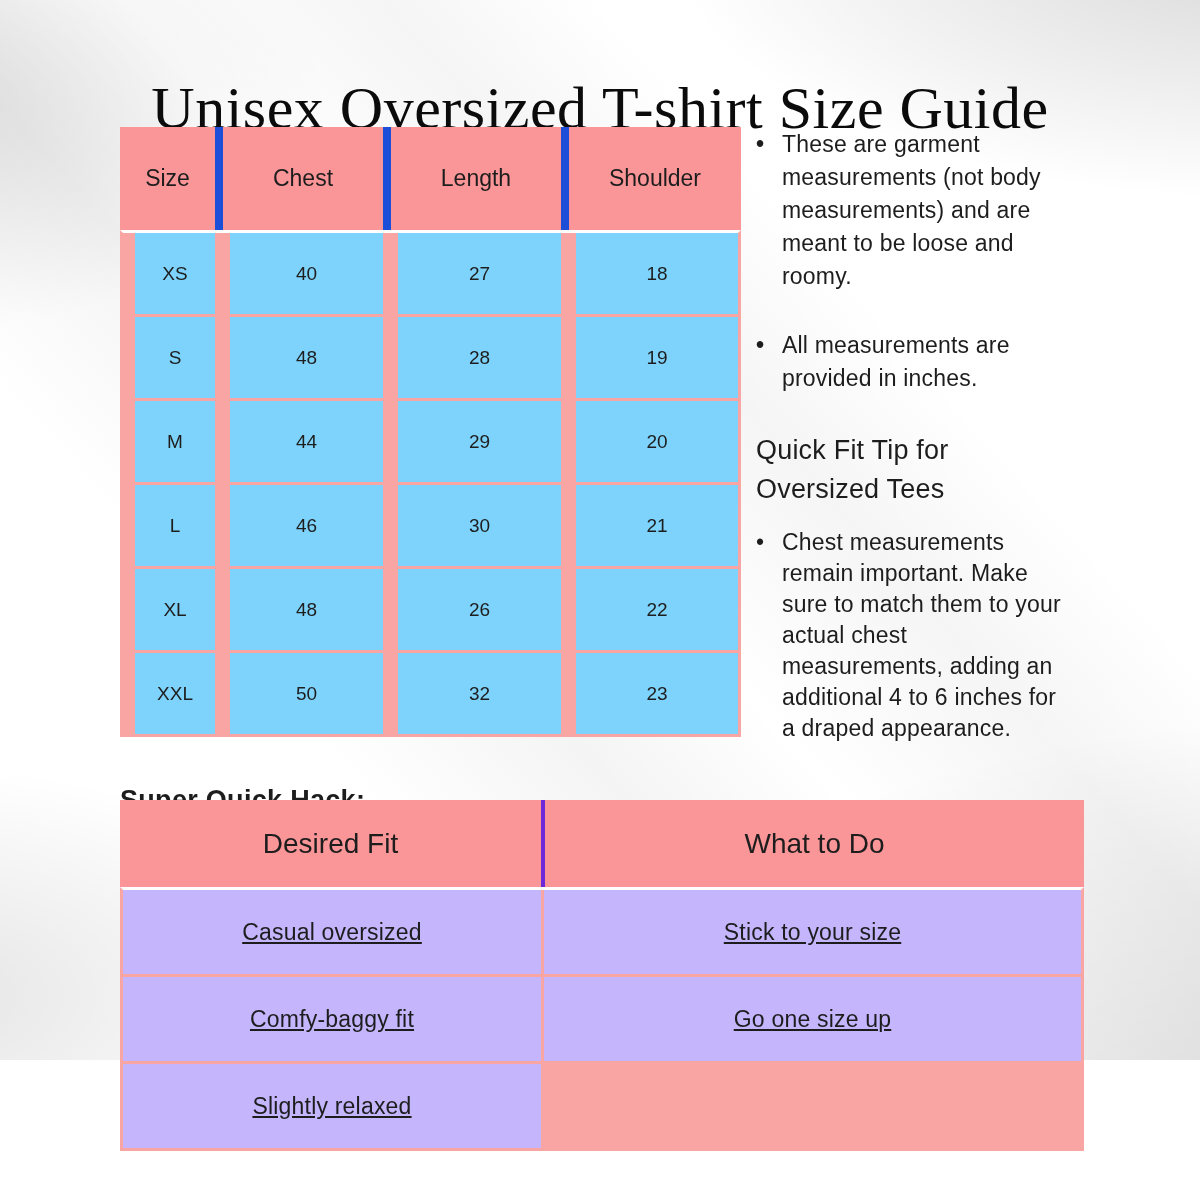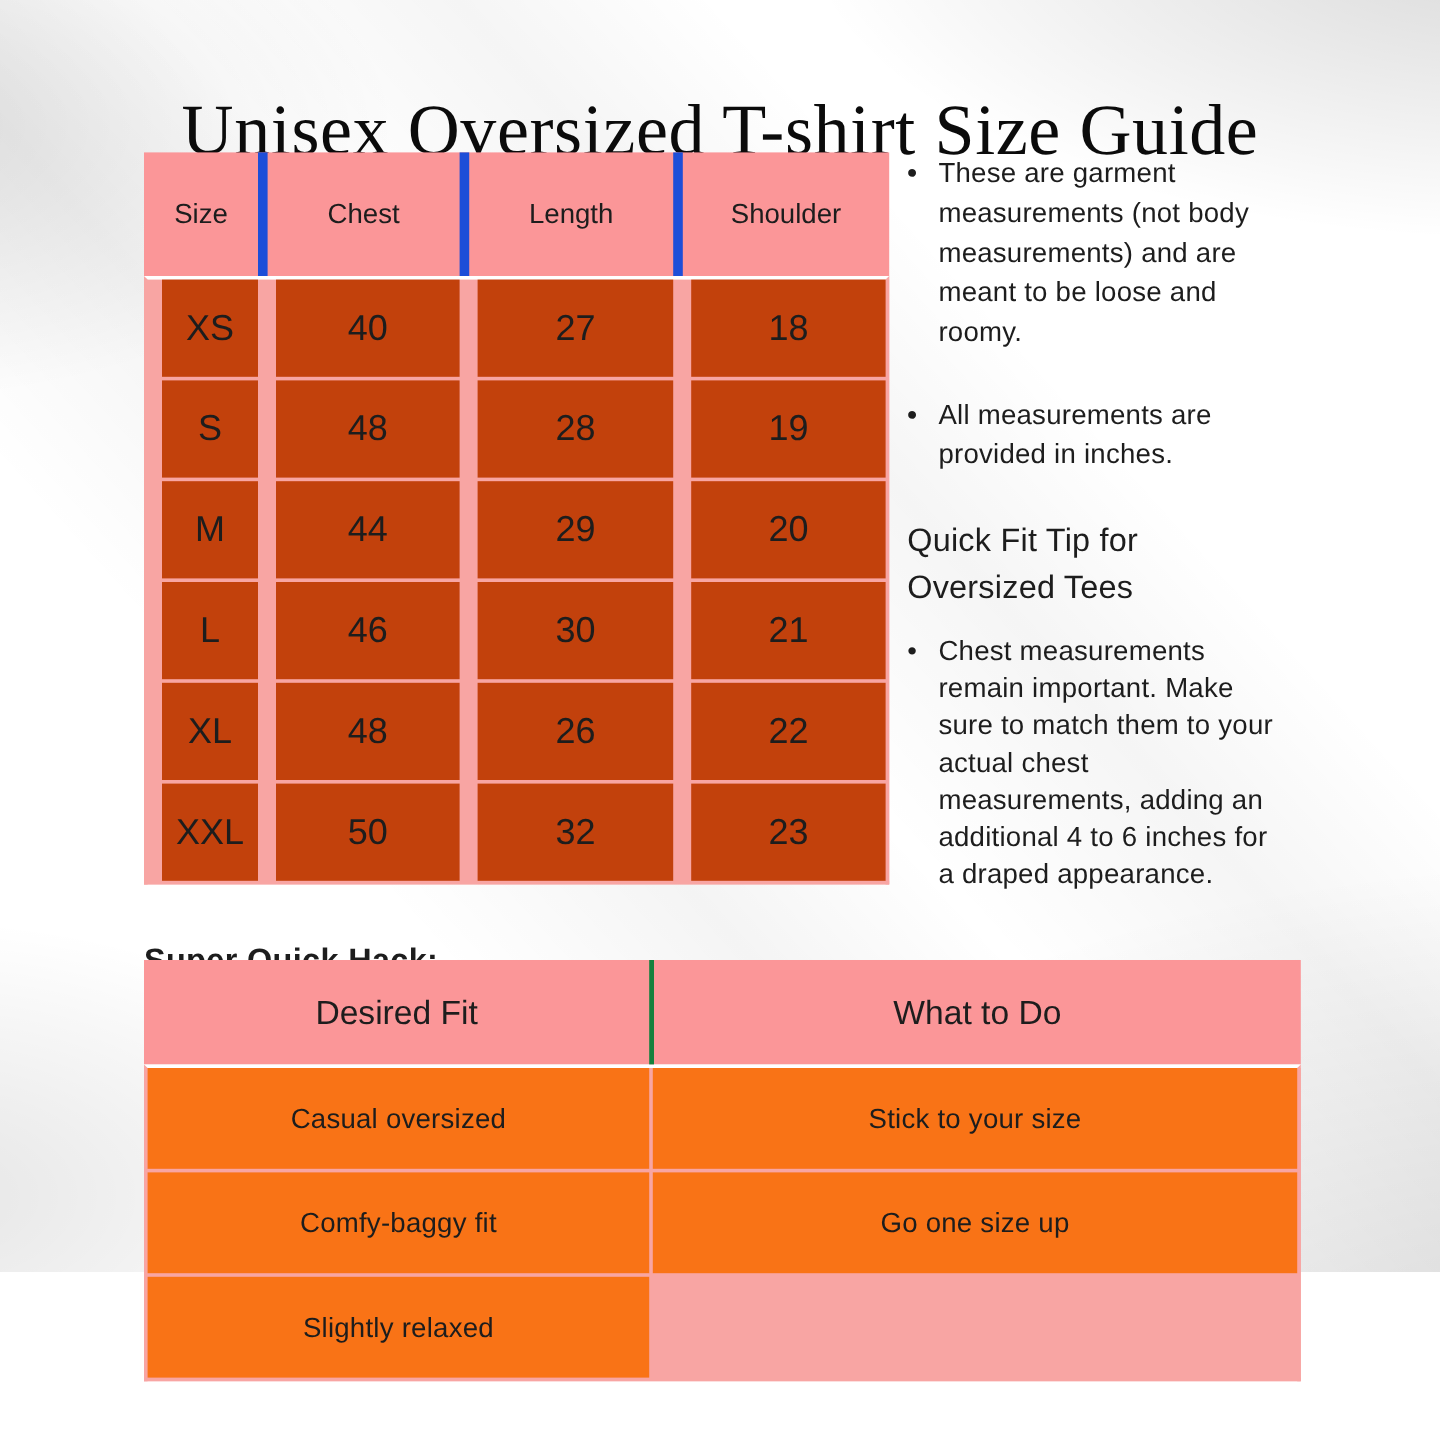--- a/index.html
+++ b/index.html
@@ -40,23 +40,23 @@
   .st-body{
     box-sizing:border-box;
     background:#F8A5A3;
     border:3px solid #F8A5A3;border-top:3px solid #ffffff;
     display:grid;
     grid-template-columns:92px 165px 175px 174px;
     grid-auto-rows:81px;
     gap:3px;
   }
   .st-body .cell{
-    background:#c2410c;
+    background:#7dd3fc;
     display:flex;align-items:center;justify-content:center;
-    font-size:30px;
+    font-size:19px;
     margin-left:12px;
   }
   
   .notes{position:absolute;left:756px;top:128px;width:350px;}
   .bullet{display:flex;align-items:flex-start;margin-bottom:36px;}
   .bullet .dot{flex:0 0 26px;font-size:23px;line-height:33px;font-weight:700;}
   .bullet .btxt{
     width:270px;font-size:23px;line-height:33px;font-weight:500;
     letter-spacing:.2px;
   }
@@ -73,34 +73,34 @@
   }
   .hack-table{position:absolute;left:120px;top:800px;width:964px;}
   .ht-header{
     display:grid;grid-template-columns:421px 543px;
     height:87px;background:#FB9698;
   }
   .ht-header .hcell{
     display:flex;align-items:center;justify-content:center;
     font-size:28px;font-weight:500;
   }
-  .ht-header .hcell + .hcell{border-left:4px solid #15803d;}
+  .ht-header .hcell + .hcell{border-left:4px solid #6d28d9;}
   .ht-body{
     box-sizing:border-box;
     background:#F8A5A3;
     border:3px solid #F8A5A3;border-top:3px solid #ffffff;
     display:grid;
     grid-template-columns:418px 537px;
     grid-auto-rows:84px;
     gap:3px;
   }
   .ht-body .cell{
-    background:#f97316;
+    background:#c4b5fd;
     display:flex;align-items:center;justify-content:center;
-    font-size:23px;letter-spacing:.2px;
+    font-size:23px;letter-spacing:.2px;text-decoration:underline;
   }
 </style>
 </head>
 <body>
 
 <div class="canvas">
 
   <h1 class="page-title">Unisex Oversized T-shirt Size Guide</h1>
 
   <div class="size-table">

